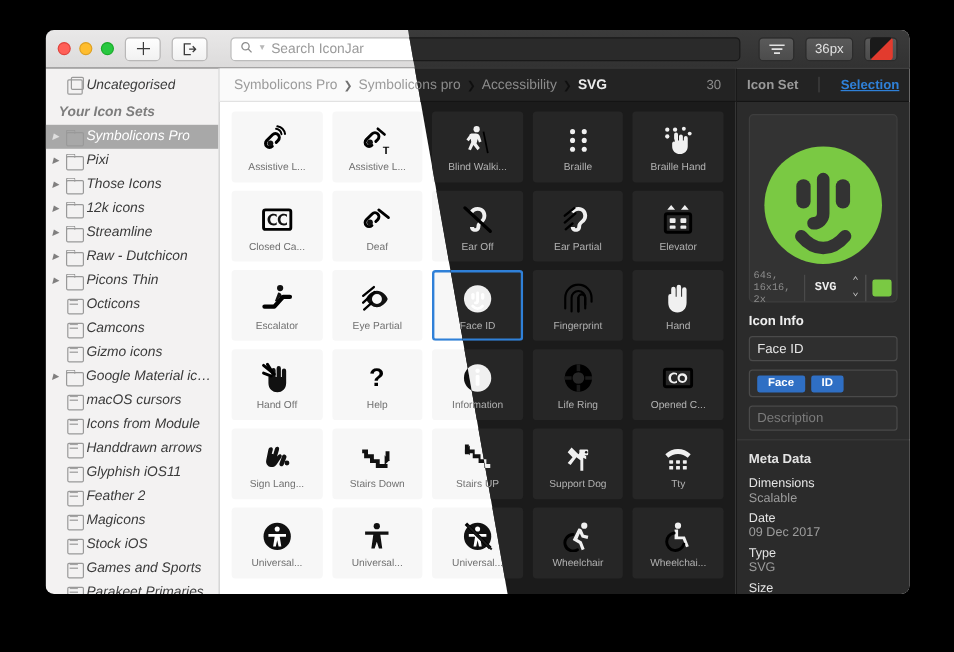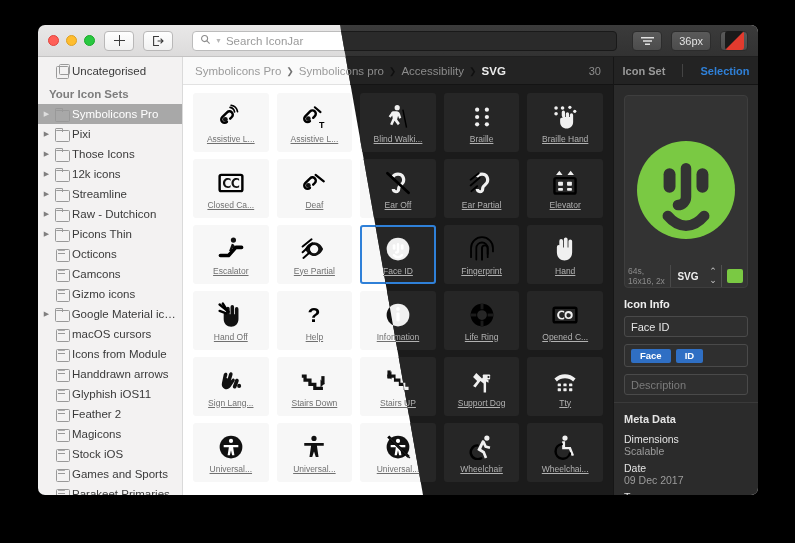--- a/index.html
+++ b/index.html
@@ -69,21 +69,21 @@
     background: linear-gradient(135deg,#1a1a1a 0 48%, #e23b2e 52% 100%);
   }
   .light .swatchwrap { background:linear-gradient(#fefefe,#f1f1f1); border:1px solid #b9b8b8; }
   .dark  .swatchwrap { background:linear-gradient(#5a5a5a,#4c4c4c); border:1px solid #2c2c2c; }
   .swatchwrap { height:20px; width:28px; border-radius:4px; display:flex; align-items:center; justify-content:center; }
 
   
   .body { position:absolute; left:0; right:0; top:32px; bottom:0; display:flex; }
 
   
-  .sidebar { width:145px; flex:0 0 145px; padding-top:4px; overflow:hidden; position:relative; }
+  .sidebar { width:145px; flex:0 0 145px; padding-top:4px; overflow:hidden; position:relative;font-style:italic; }
   .light .sidebar { background:#f3f2f2; border-right:1px solid #dadada; }
   .dark  .sidebar { background:#2b2b2b; border-right:1px solid #1c1c1c; }
 
   .srow { display:flex; align-items:center; height:20px; padding:0 6px 0 4px; gap:4px; font-size:11.5px; white-space:nowrap; }
   .light .srow { color:#3a3a3a; }
   .dark  .srow { color:#cfcfcf; }
   .srow.sel { background:#a8a8a8; color:#fff; }
   .dark .srow.sel { background:#4c4c4c; color:#fff; }
   .srow .tri { width:9px; font-size:7px; opacity:.62; text-align:center; }
   .srow .lbl { overflow:hidden; text-overflow:ellipsis; }
@@ -142,39 +142,39 @@
   .cell {
     height:59px; border-radius:3px; position:relative;
     display:flex; flex-direction:column; align-items:center; justify-content:center; gap:2px;
   }
   .light .cell { background:#f7f7f7; }
   .dark  .cell { background:#262626; }
   .cell .art { height:30px; display:flex; align-items:center; justify-content:center; }
   .cell .art svg { display:block; }
   .light .cell .art svg { fill:#111; }
   .dark  .cell .art svg { fill:#f0f0f0; }
-  .cell .cap { font-size:8.5px; max-width:100%; padding:0 3px; white-space:nowrap; overflow:hidden; text-overflow:ellipsis; text-align:center;text-decoration:underline; }
+  .cell .cap { font-size:8.5px; max-width:100%; padding:0 3px; white-space:nowrap; overflow:hidden; text-overflow:ellipsis; text-align:center; }
   .light .cell .cap { color:#707070; }
   .dark  .cell .cap { color:#b2b2b2; }
   .cell.sel { box-shadow: inset 0 0 0 2px #2f80d8; }
 
   
   .inspector { width:145px; flex:0 0 145px; overflow:hidden; }
   .light .inspector { background:#f3f2f2; border-left:1px solid #dadada; }
   .dark  .inspector { background:#2b2b2b; border-left:1px solid #161616; }
 
   .itabs { height:28px; display:flex; align-items:center; justify-content:space-around; font-size:11px; font-weight:bold; }
   .light .itabs { background:#fafafa; border-bottom:1px solid #e2e2e2; }
   .dark  .itabs { background:#232323; border-bottom:1px solid #141414; }
   .light .itab { color:#7c7c7c; } .dark .itab { color:#9a9a9a; }
-  .itab.active { color:#2f80d8; }
+  .itab.active { color:#2f80d8;text-decoration:underline; }
   .itabdiv { width:1px; height:13px; }
   .light .itabdiv { background:#d3d3d3; } .dark .itabdiv { background:#444; }
 
-  .preview { margin:10px; height:193px; border-radius:4px; position:relative; display:flex; align-items:center; justify-content:center; }
+  .preview { margin:10px; height:157px; border-radius:4px; position:relative; display:flex; align-items:center; justify-content:center;font-family:Liberation Mono, monospace; }
   .light .preview { background:#fdfdfd; border:1px solid #d8d8d8; }
   .dark  .preview { background:#333; border:1px solid #3e3e3e; }
 
   .sizebar { position:absolute; left:0; right:0; bottom:0; height:22px; display:flex; align-items:stretch; }
   .sizebar .seg { display:flex; align-items:center; justify-content:center; font-size:8.5px; }
   .sizebar .dims { flex:1; padding:0 3px; }
   .sizebar .fmt { width:34px; font-weight:bold; font-size:10px; }
   .sizebar .step { width:16px; font-size:9px; line-height:1; }
   .sizebar .col { width:26px; }
   .light .sizebar .dims { color:#a9a9a9; border-right:1px solid #d8d8d8; }

